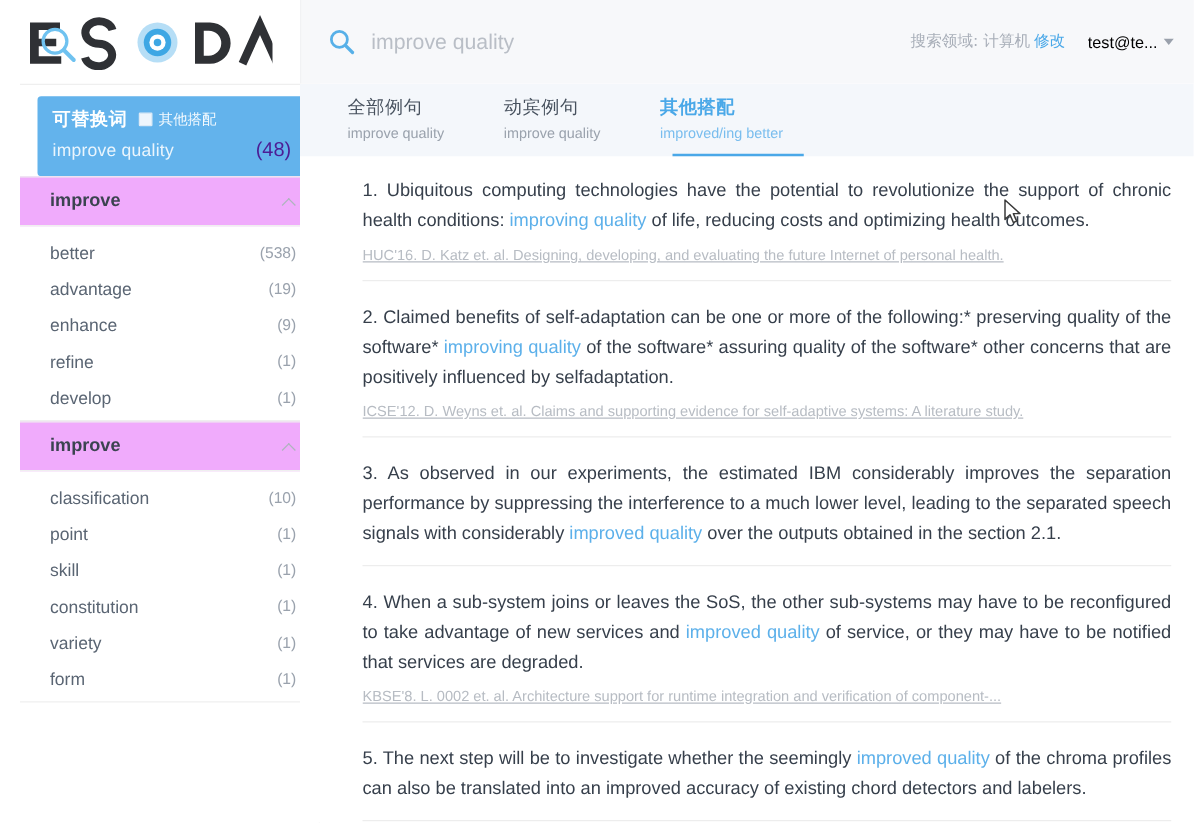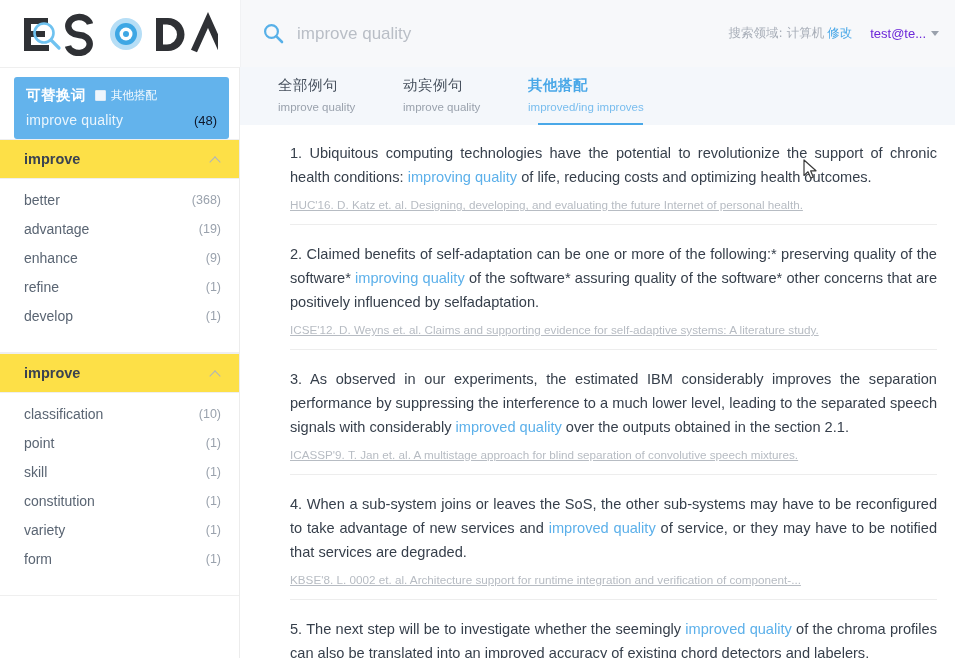--- a/index.html
+++ b/index.html
@@ -63,36 +63,36 @@
     color: #a8aeb8;
     font-family: "DejaVu Sans", sans-serif;
   }
   .domain-edit {
     color: #4aa8e8;
     cursor: pointer;
     margin-left: 3px;
   }
   .user-menu {
     font-size: 13px;
-    color: #6d28d9;
+    color: #000000;
     display: flex; align-items: center; gap: 5px;
     cursor: pointer;
   }
   .caret-down {
     width: 0; height: 0;
     border-left: 4px solid transparent;
     border-right: 4px solid transparent;
     border-top: 5px solid #9aa1ac;
     display: inline-block;
   }
 
   
   .sidebar {
     position: absolute;
-    top: 67px; left: 0;
+    top: 67px; left: 16px;
     width: 240px; height: 591px;
     background: #ffffff;
     border-right: 1px solid #ececec;
     border-top: 1px solid #efefef;
     overflow: hidden;
   }
   .syn-header {
     margin: 9px 10px 0 14px;
     background: #63b3ec;
     border-radius: 3px;
@@ -130,33 +130,33 @@
     display: flex; align-items: baseline;
     justify-content: space-between;
     margin-top: 7px;
   }
   .syn-query {
     font-size: 14px;
     color: #eaf5fd;
     letter-spacing: 0.2px;
   }
   .syn-count {
-    font-size: 13px;
-    color: #0f172a;
+    font-size: 16px;
+    color: #4c1d95;
   }
 
   .group {
     border-bottom: 1px solid #efefef;
   }
   .group-header {
     height: 40px;
     display: flex; align-items: center;
     justify-content: space-between;
     padding: 0 18px 0 24px;
-    background: #fde047;
+    background: #f0abfc;
     border-top: 1px solid #efefef;
     border-bottom: 1px solid #efefef;
     cursor: pointer;
   }
   .group-title {
     font-size: 14.5px;
     font-weight: bold;
     color: #3b4350;
   }
   .chev {
@@ -165,21 +165,21 @@
   }
   .chev::before {
     content: "";
     position: absolute;
     left: 1px; top: 2px;
     width: 7px; height: 7px;
     border-left: 1.4px solid #aeb4bd;
     border-top: 1.4px solid #aeb4bd;
     transform: rotate(45deg);
   }
-  .word-list { padding: 6px 0 22px 0; }
+  .word-list { padding: 6px 0 4px 0; }
   .word-row {
     height: 29px;
     display: flex; align-items: center;
     justify-content: space-between;
     padding: 0 18px 0 24px;
     cursor: pointer;
   }
   .word-label {
     font-size: 14px;
     color: #5a6573;
@@ -337,21 +337,21 @@
 
   <div id="groups">
       <div class="group">
         <div class="group-header">
           <span class="group-title">improve</span>
           <span class="chev"></span>
         </div>
         <div class="word-list">
           <div class="word-row">
             <span class="word-label">better</span>
-            <span class="word-count">(368)</span>
+            <span class="word-count">(538)</span>
           </div>
           <div class="word-row">
             <span class="word-label">advantage</span>
             <span class="word-count">(19)</span>
           </div>
           <div class="word-row">
             <span class="word-label">enhance</span>
             <span class="word-count">(9)</span>
           </div>
           <div class="word-row">
@@ -405,36 +405,35 @@
       <div class="tab">
         <div class="tab-title">全部例句</div>
         <div class="tab-sub">improve quality</div>
       </div>
       <div class="tab">
         <div class="tab-title">动宾例句</div>
         <div class="tab-sub">improve quality</div>
       </div>
       <div class="tab active">
         <div class="tab-title">其他搭配</div>
-        <div class="tab-sub">improved/ing improves</div>
+        <div class="tab-sub">improved/ing better</div>
       </div>
     </div>
 
   <div class="results" id="results">
       <div class="result">
         <div class="sentence"><span>1.</span><span> Ubiquitous computing technologies have the potential to revolutionize the support of chronic health conditions: </span><span class="hl">improving quality</span><span> of life, reducing costs and optimizing health outcomes.</span></div>
         <div class="citation">HUC'16. D. Katz et. al. Designing, developing, and evaluating the future Internet of personal health.</div>
       </div>
       <div class="result">
         <div class="sentence"><span>2.</span><span> Claimed benefits of self-adaptation can be one or more of the following:* preserving quality of the software* </span><span class="hl">improving quality</span><span> of the software* assuring quality of the software* other concerns that are positively influenced by selfadaptation.</span></div>
         <div class="citation">ICSE'12. D. Weyns et. al. Claims and supporting evidence for self-adaptive systems: A literature study.</div>
       </div>
       <div class="result">
         <div class="sentence"><span>3.</span><span> As observed in our experiments, the estimated IBM considerably improves the separation performance by suppressing the interference to a much lower level, leading to the separated speech signals with considerably </span><span class="hl">improved quality</span><span> over the outputs obtained in the section 2.1.</span></div>
-        <div class="citation">ICASSP'9. T. Jan et. al. A multistage approach for blind separation of convolutive speech mixtures.</div>
       </div>
       <div class="result">
         <div class="sentence"><span>4.</span><span> When a sub-system joins or leaves the SoS, the other sub-systems may have to be reconfigured to take advantage of new services and </span><span class="hl">improved quality</span><span> of service, or they may have to be notified that services are degraded.</span></div>
         <div class="citation">KBSE'8. L. 0002 et. al. Architecture support for runtime integration and verification of component-...</div>
       </div>
       <div class="result">
         <div class="sentence"><span>5.</span><span> The next step will be to investigate whether the seemingly </span><span class="hl">improved quality</span><span> of the chroma profiles can also be translated into an improved accuracy of existing chord detectors and labelers.</span></div>
       </div>
     </div>
 

